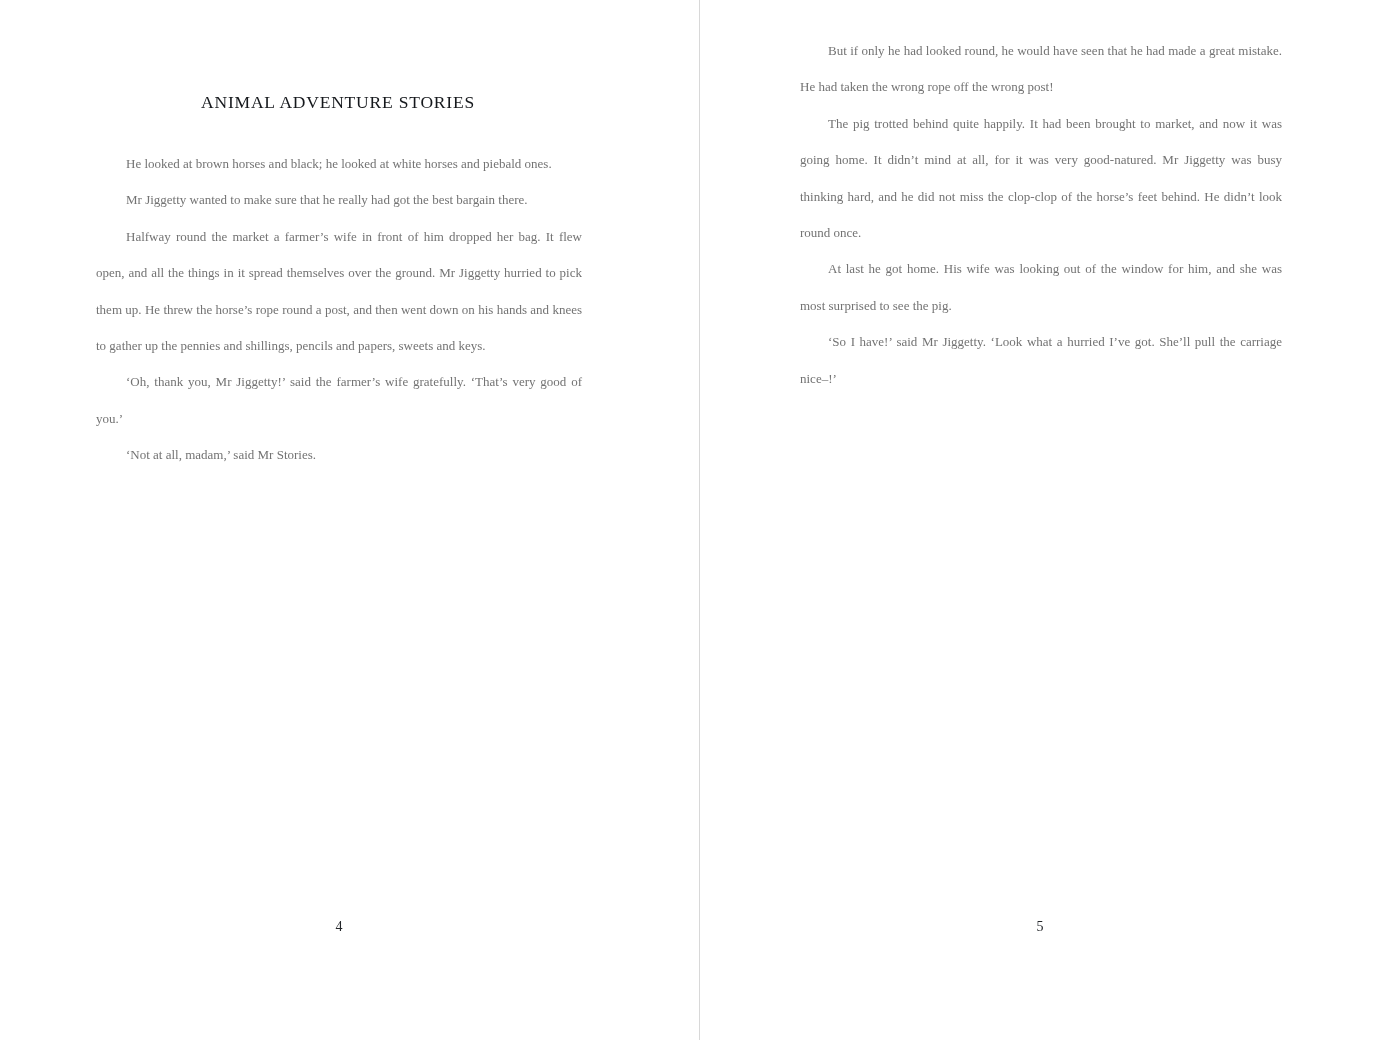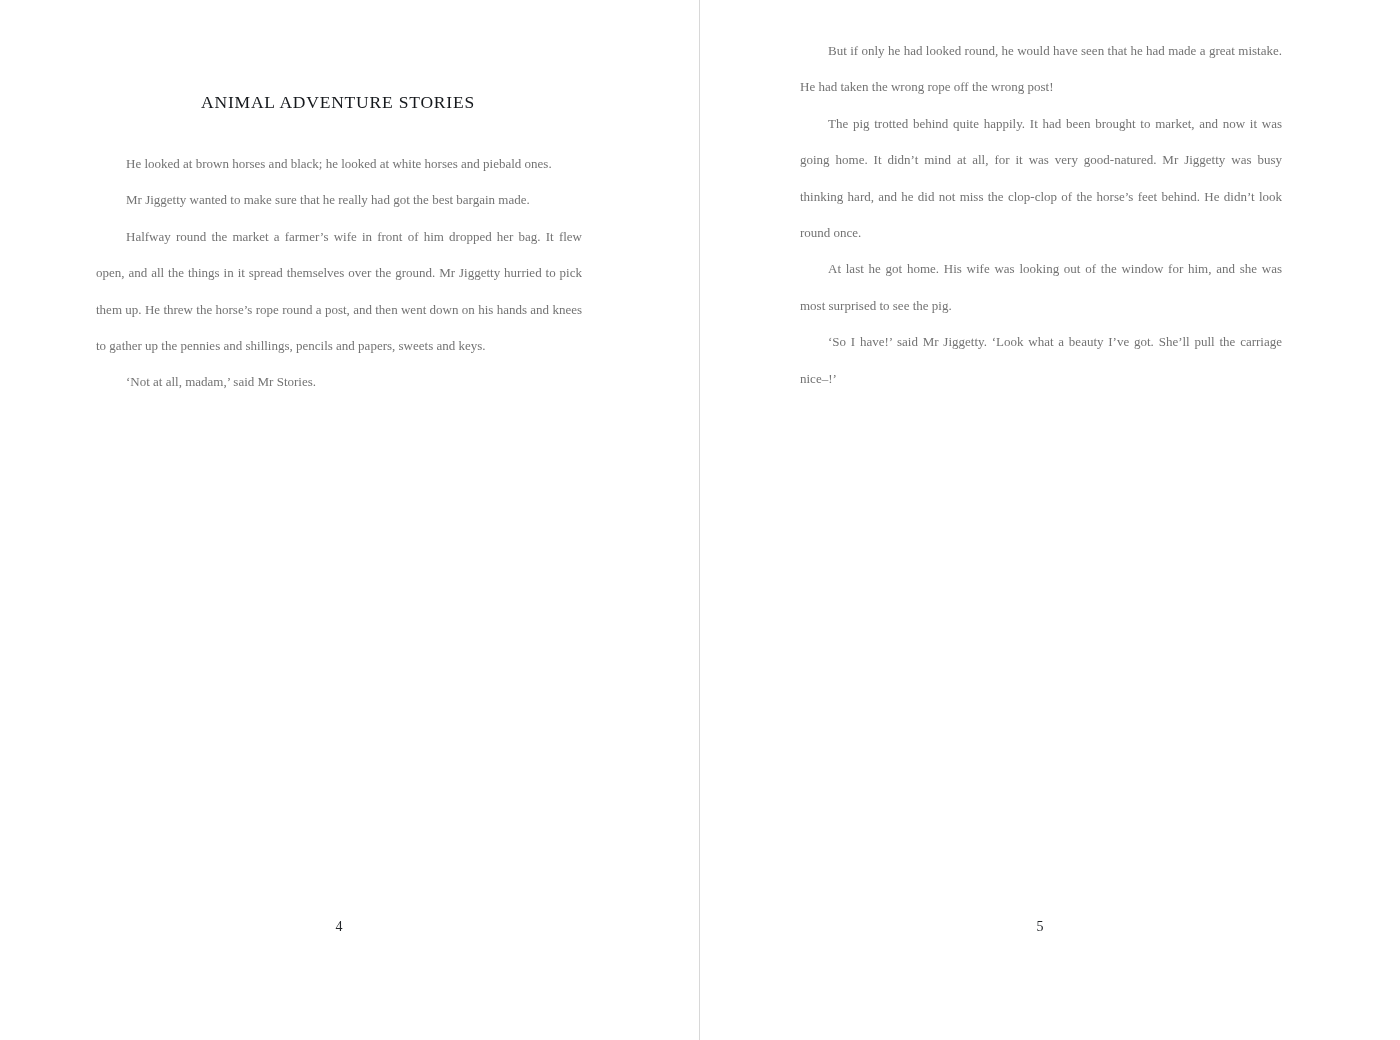--- a/index.html
+++ b/index.html
@@ -83,32 +83,33 @@
 </style>
 </head>
 <body>
 
 <div class="spread">
 
   <div class="page page-left">
     <div class="running-head">Animal Adventure Stories</div>
     <div class="body-text">
       <p>He looked at brown horses and black; he looked at white horses and piebald ones.</p>
-      <p>Mr Jiggetty wanted to make sure that he really had got the best bargain made.</p>
+      <p>Mr Jiggetty wanted to make sure that he really had got the best bargain there.</p>
       <p>Halfway round the market a farmer’s wife in front of him dropped her bag. It flew open, and all the things in it spread themselves over the ground. Mr Jiggetty hurried to pick them up. He threw the horse’s rope round a post, and then went down on his hands and knees to gather up the pennies and shillings, pencils and papers, sweets and keys.</p>
+      <p>‘Oh, thank you, Mr Jiggetty!’ said the farmer’s wife gratefully. ‘That’s very good of you.’</p>
       <p>‘Not at all, madam,’ said Mr Stories.</p>
     </div>
     <div class="folio">4</div>
   </div>
 
   <div class="gutter"></div>
 
   <div class="page page-right">
     <div class="body-text">
       <p>But if only he had looked round, he would have seen that he had made a great mistake. He had taken the wrong rope off the wrong post!</p>
       <p>The pig trotted behind quite happily. It had been brought to market, and now it was going home. It didn’t mind at all, for it was very good-natured. Mr Jiggetty was busy thinking hard, and he did not miss the clop-clop of the horse’s feet behind. He didn’t look round once.</p>
       <p>At last he got home. His wife was looking out of the window for him, and she was most surprised to see the pig.</p>
-      <p>‘So I have!’ said Mr Jiggetty. ‘Look what a beauty I’ve got. She’ll pull the carriage nice–!’</p>
+      <p>‘So I have!’ said Mr Jiggetty. ‘Look what a hurried I’ve got. She’ll pull the carriage nice–!’</p>
     </div>
     <div class="folio">5</div>
   </div>
 
 </div>
 
 </body></html>

